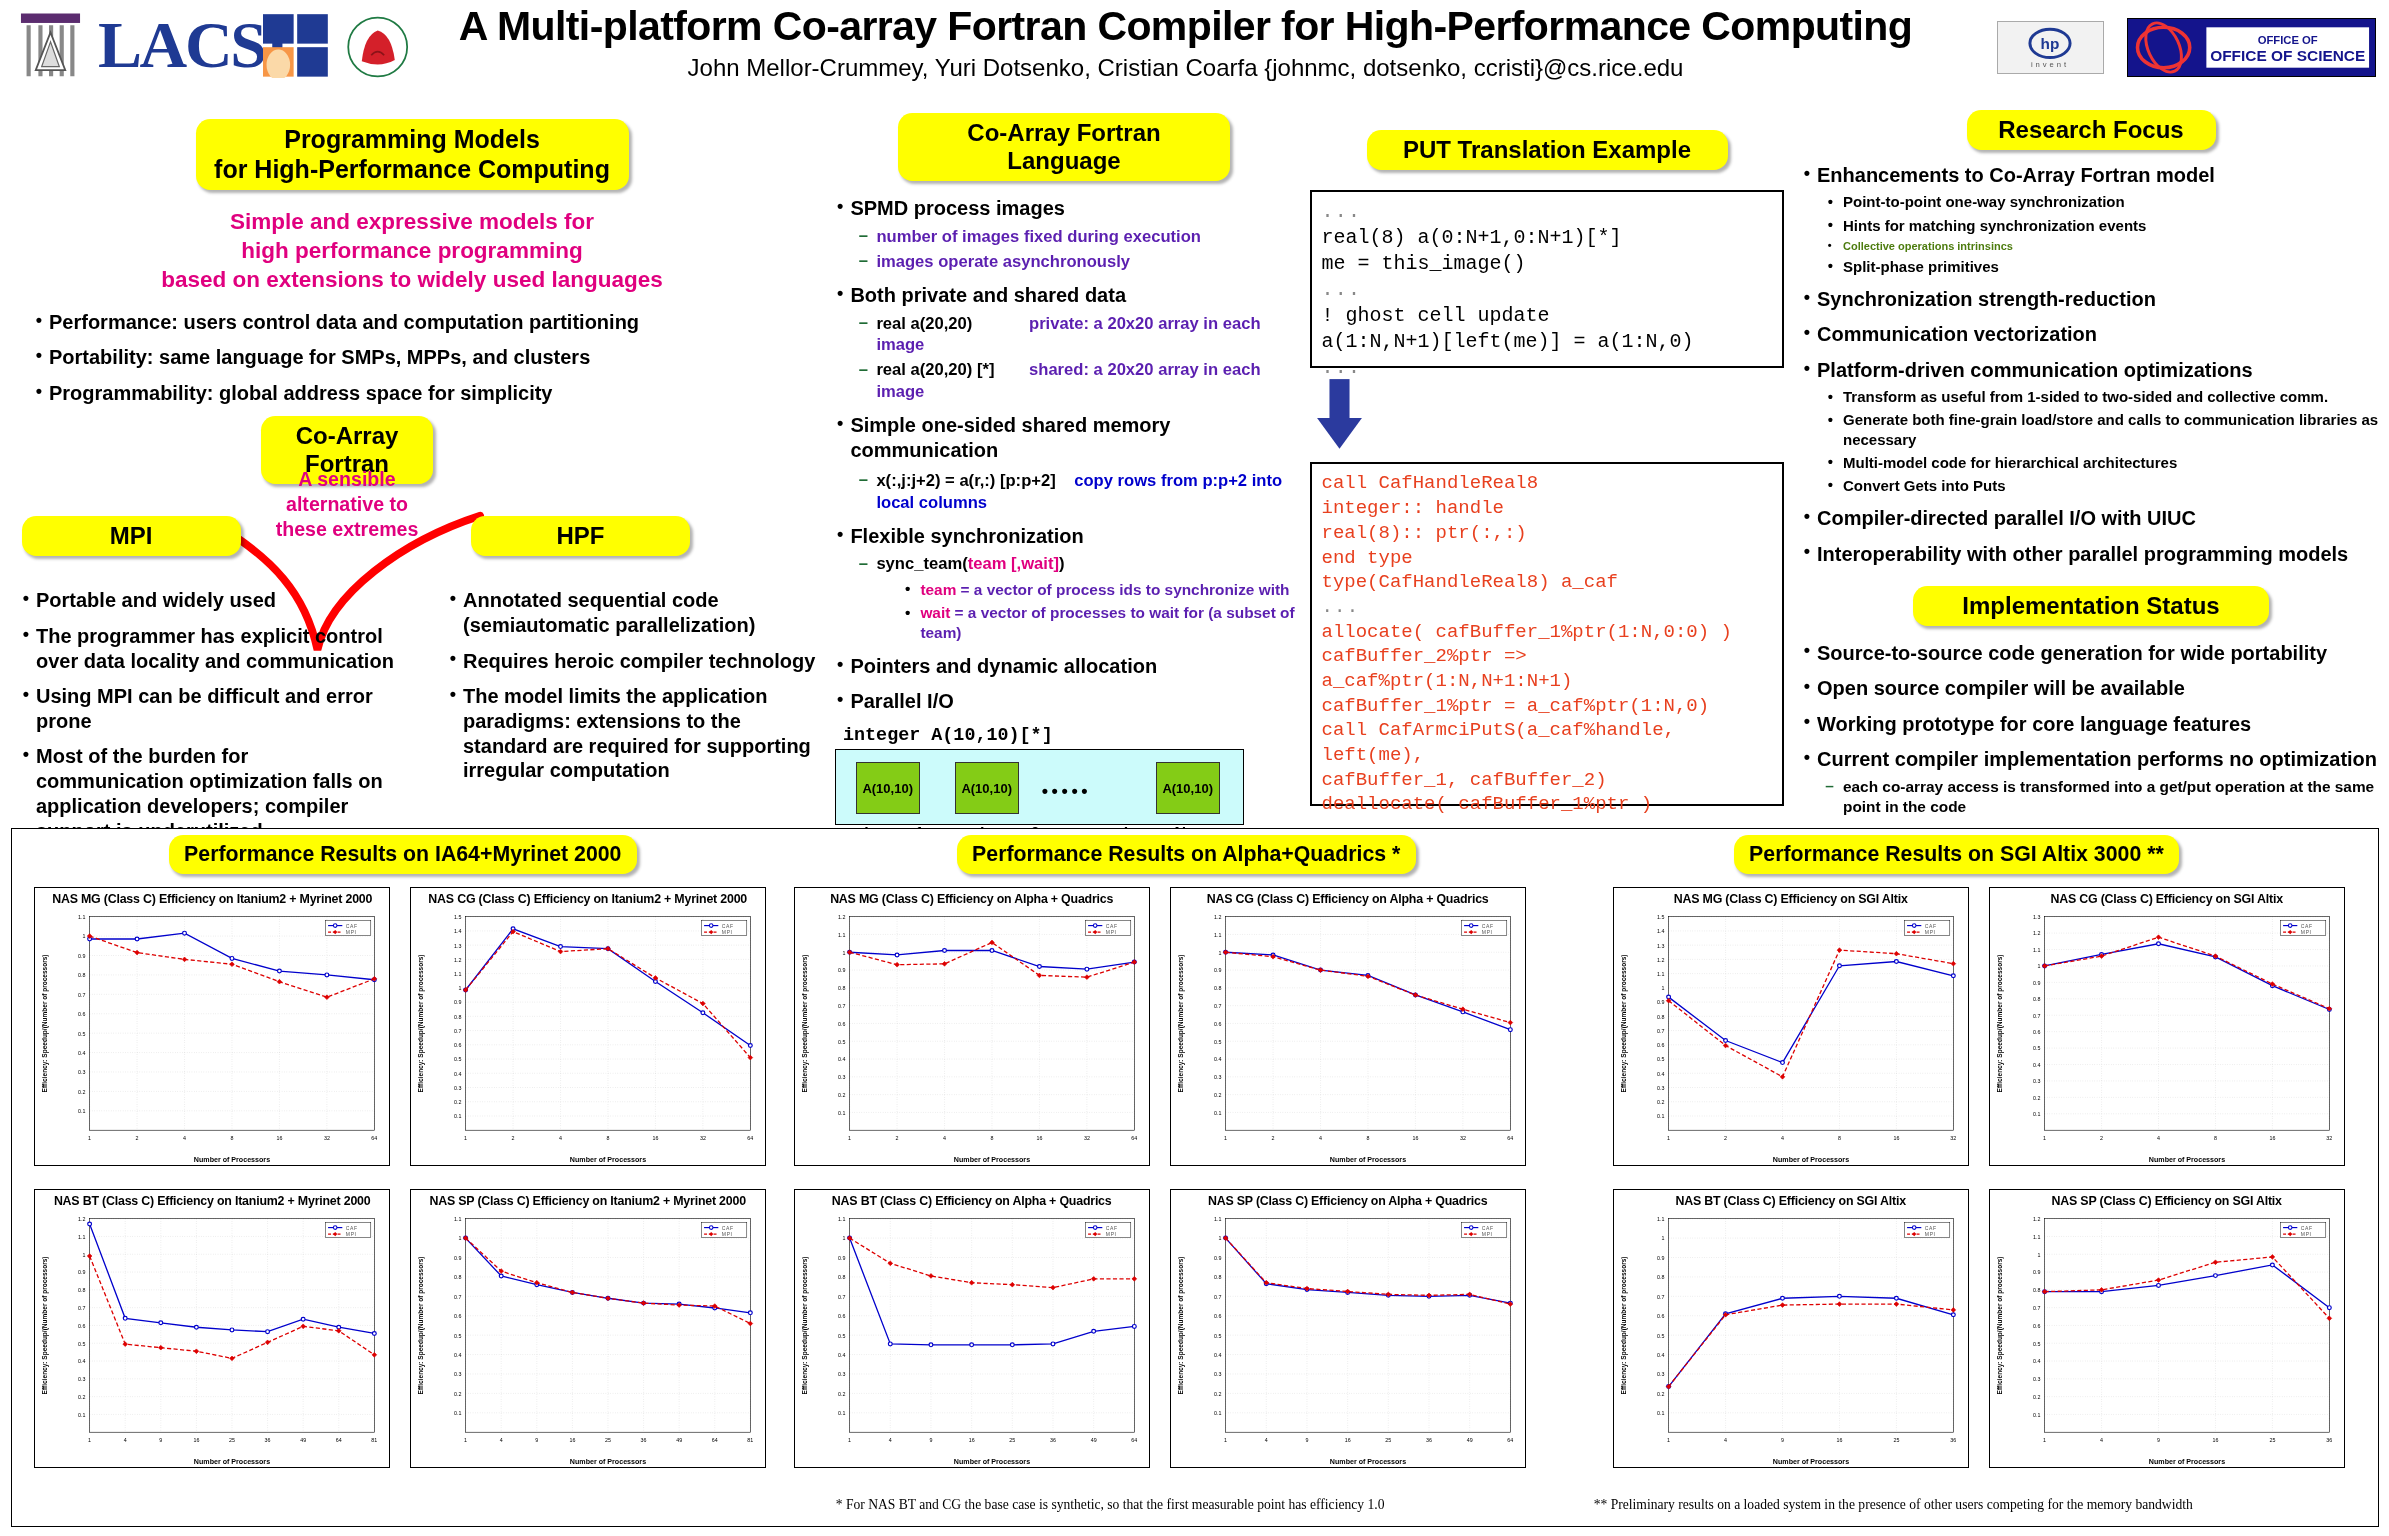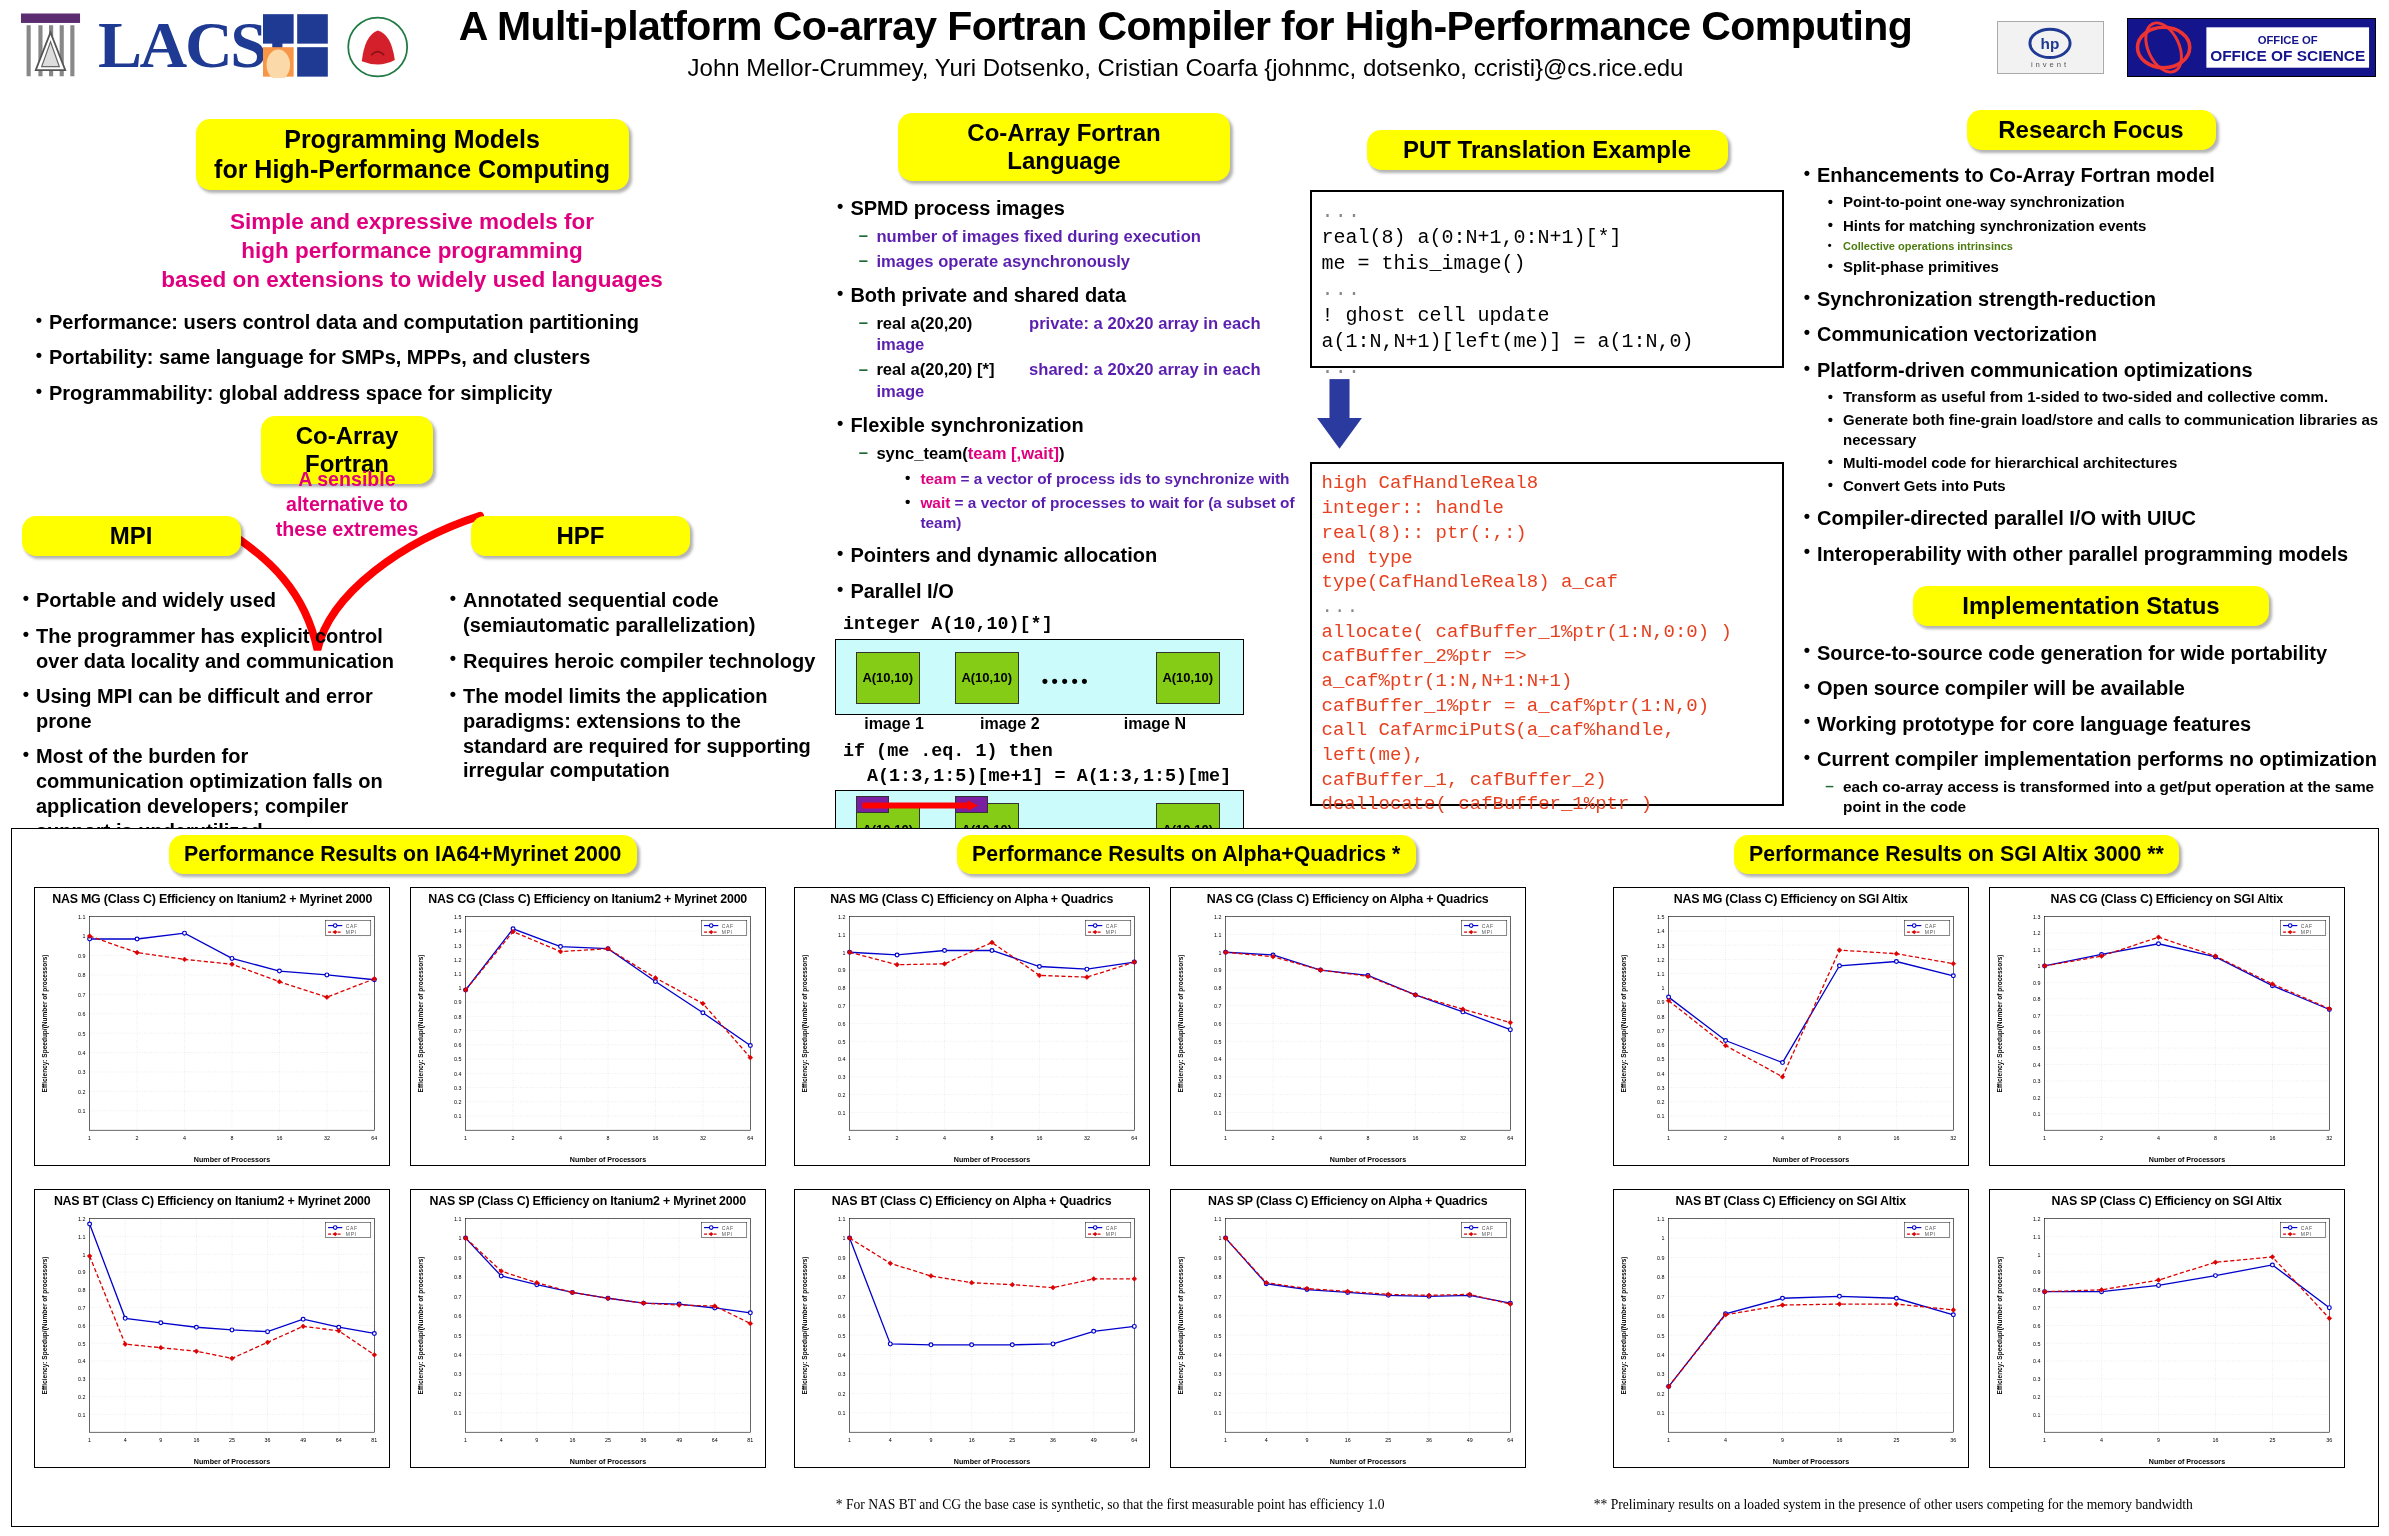--- a/index.html
+++ b/index.html
@@ -232,20 +232,30 @@
           <span style="display:inline-block;width:148px;">real a(20,20)</span>
           <span style="color:#5b1fb0;">private: a 20x20 array in each image</span>
         </li>
         <li style="color:#000;">
           <span style="display:inline-block;width:148px;">real a(20,20) [*]</span>
           <span style="color:#5b1fb0;">shared: a 20x20 array in each image</span>
         </li>
       </ul>
     </li>
 
+    <li>
+      <span>Simple one-sided shared memory communication</span>
+      <ul class="sub" style="margin-top:7.1px;">
+        <li style="color:#000;">
+          <span>x(:,j:j+2) = a(r,:) [p:p+2]</span>
+          <span style="color:#0000cc;">&nbsp;&nbsp;</span>
+          <span style="color:#0000cc;">copy rows from p:p+2 into local columns</span>
+        </li>
+      </ul>
+    </li>
 
     <li>
       <span>Flexible synchronization</span>
       <ul class="sub">
         <li style="color:#000;">
           <span>sync_team(</span><span style="color:#e0007f;">team [,wait]</span><span>)</span>
           <ul class="sub sub-dot" style="margin-left:18px;">
             <li style="font-size:15.4px;">
               <span style="color:#e0007f;">team</span><span style="color:#5b1fb0;"> = a vector of process ids to synchronize with</span>
             </li>
@@ -313,21 +323,21 @@
     <div>a(1:N,N+1)[left(me)] = a(1:N,0)</div>
     <div class="dots">...</div>
   </div>
 
   <svg class="arrow-down" viewBox="0 0 100 120">
     <rect x="33" y="0" width="34" height="70" fill="#2b3a9e"></rect>
     <polygon points="12,66 88,66 50,118" fill="#2b3a9e"></polygon>
   </svg>
 
   <div class="codebox red" style="height:344px;">
-    <div>high CafHandleReal8</div>
+    <div>call CafHandleReal8</div>
     <div>     integer:: handle</div>
     <div>     real(8):: ptr(:,:)</div>
     <div>end type</div>
     <div>type(CafHandleReal8) a_caf</div>
     <div class="dots">...</div>
     <div>allocate( cafBuffer_1%ptr(1:N,0:0) )</div>
     <div>cafBuffer_2%ptr =&gt; a_caf%ptr(1:N,N+1:N+1)</div>
     <div>cafBuffer_1%ptr = a_caf%ptr(1:N,0)</div>
     <div>call CafArmciPutS(a_caf%handle, left(me),</div>
     <div>     cafBuffer_1, cafBuffer_2)</div>

